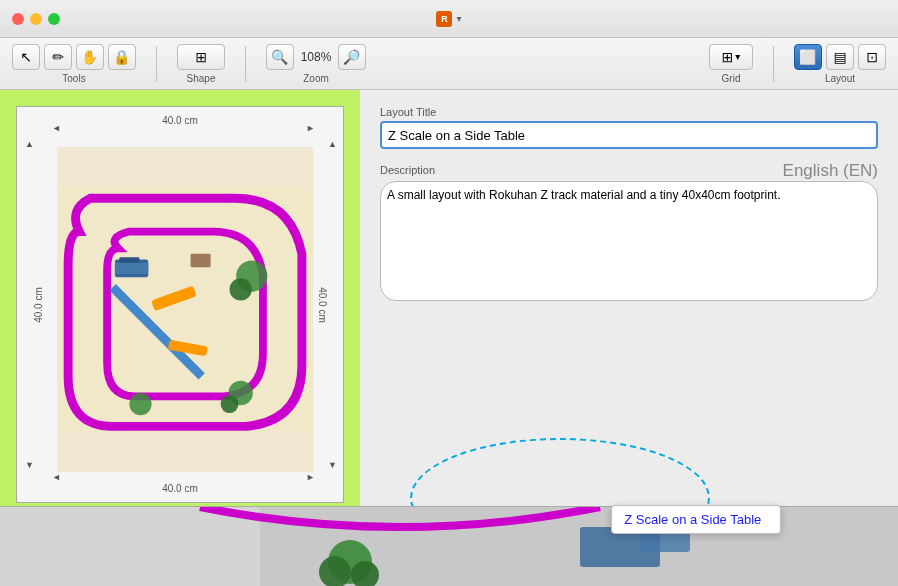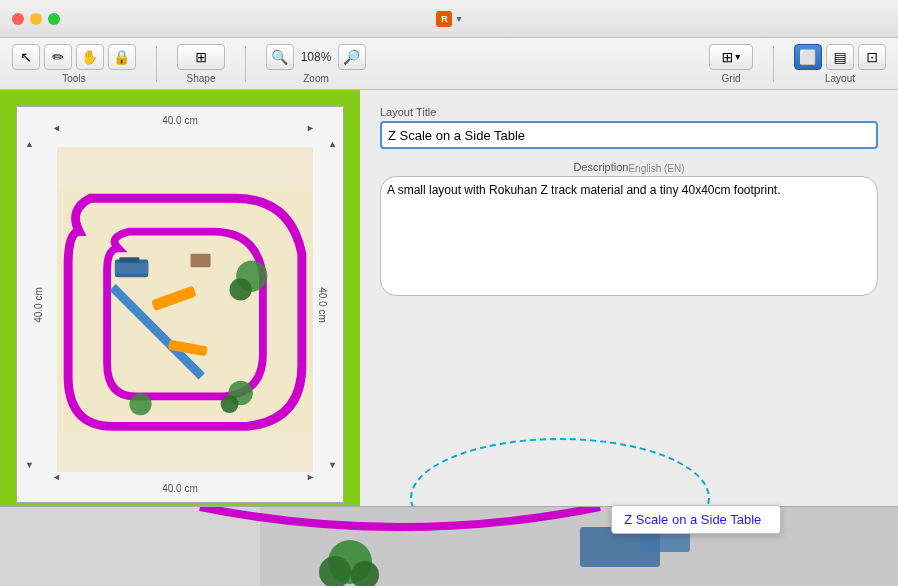--- a/index.html
+++ b/index.html
@@ -122,21 +122,21 @@
     
     .main-area {
       display: flex;
       height: calc(586px - 38px - 52px);
     }
 
     
     .left-panel {
       width: 360px;
       min-width: 360px;
-      background: #84cc16;
+      background: #bef264;
       padding: 16px;
       display: flex;
       flex-direction: column;
       gap: 12px;
     }
     .preview-canvas {
       flex: 1;
       background: white;
       border: 1px solid #aaa;
       position: relative;
@@ -236,25 +236,25 @@
       height: 28px;
       border: 2px solid #4a90d9;
       border-radius: 4px;
       padding: 0 6px;
       font-size: 13px;
       outline: none;
       background: white;
     }
     .description-header {
       display: flex;
-      justify-content: center;
+      justify-content: space-between;
       align-items: center;
     }
     .lang-label {
-      font-size: 10px;
+      font-size: 17px;
       color: #888;
     }
     .desc-textarea {
       width: 100%;
       height: 120px;
       border: 1px solid #bbb;
       border-radius: 16px;
       padding: 6px;
       font-size: 12px;
       resize: none;

